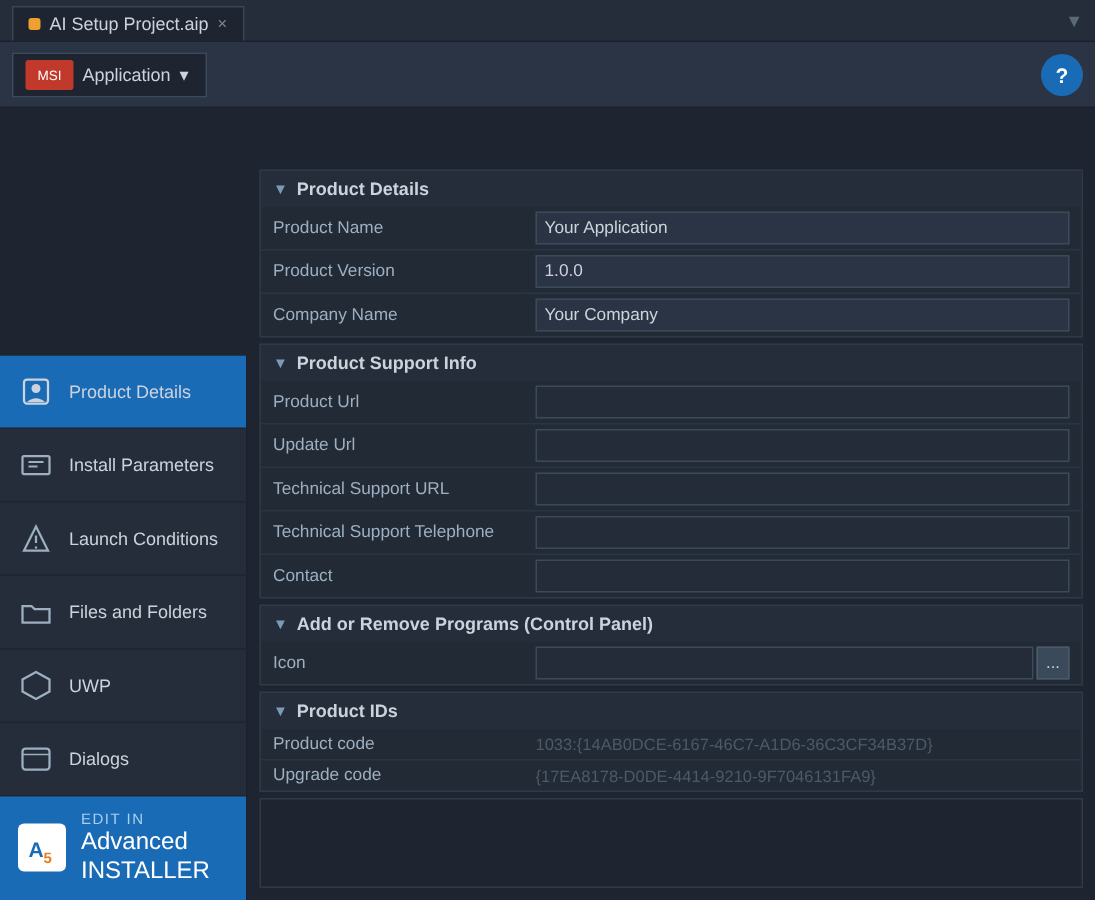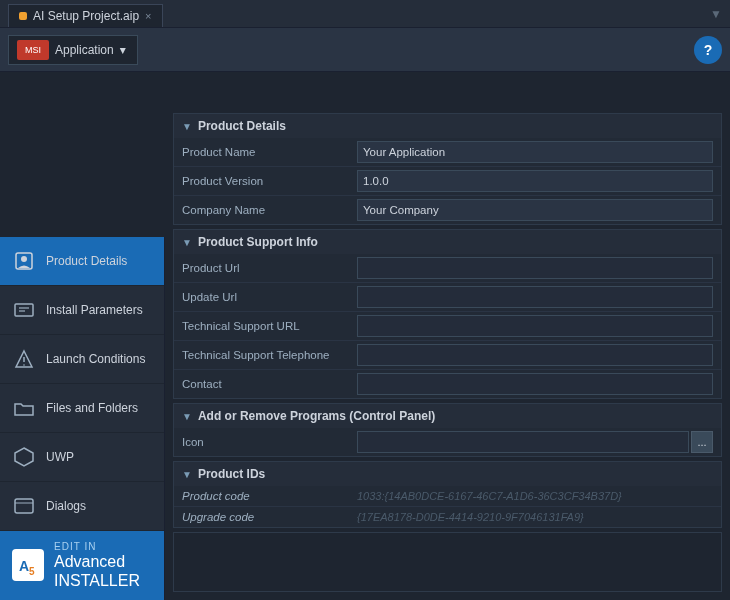--- a/index.html
+++ b/index.html
@@ -252,21 +252,20 @@
       justify-content: center;
       cursor: pointer;
       font-size: 11px;
       flex-shrink: 0;
     }
 
     
     .grayed {
       color: #4a5a6a;
       font-size: 11px;
-      font-style: italic;
     }
 
     
     .empty-panel {
       background: #1e2530;
       border: 1px solid #2e3a4a;
       height: 60px;
       margin-top: 4px;
     }
 

